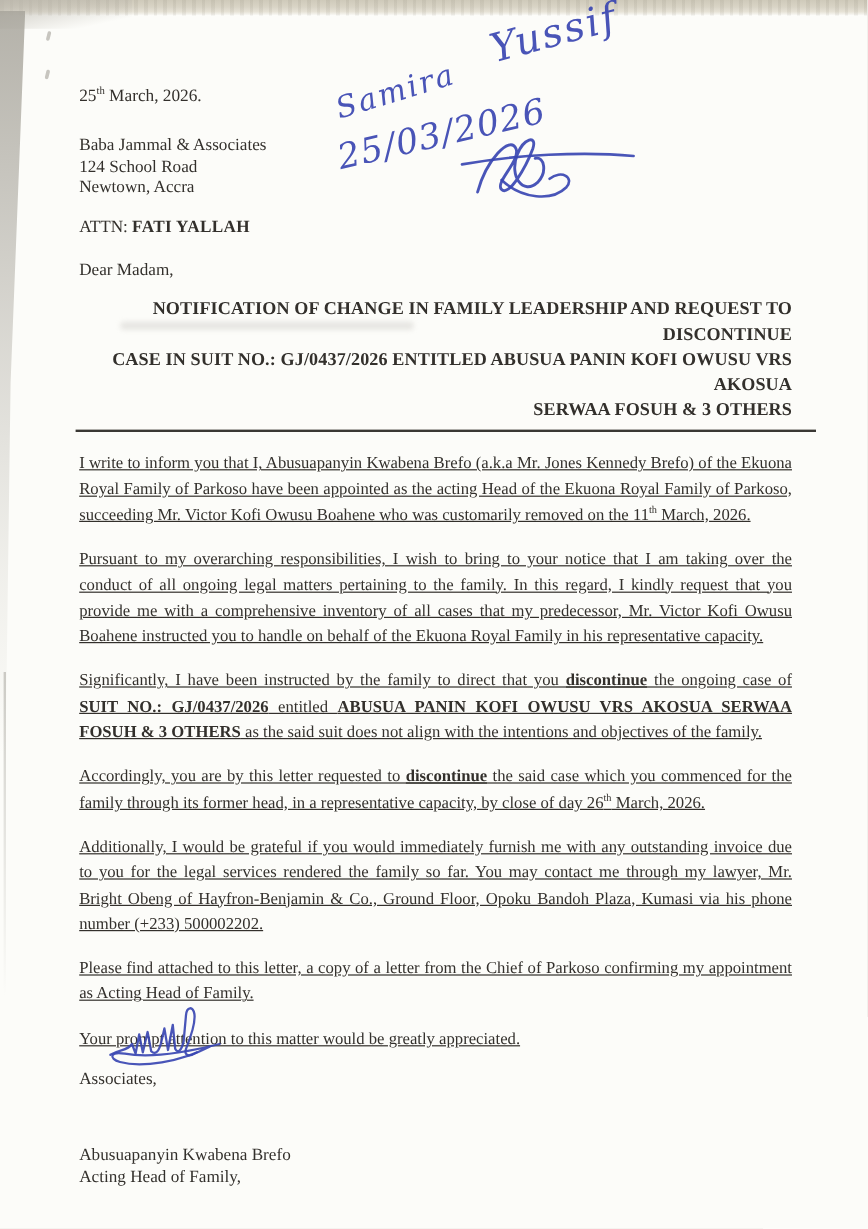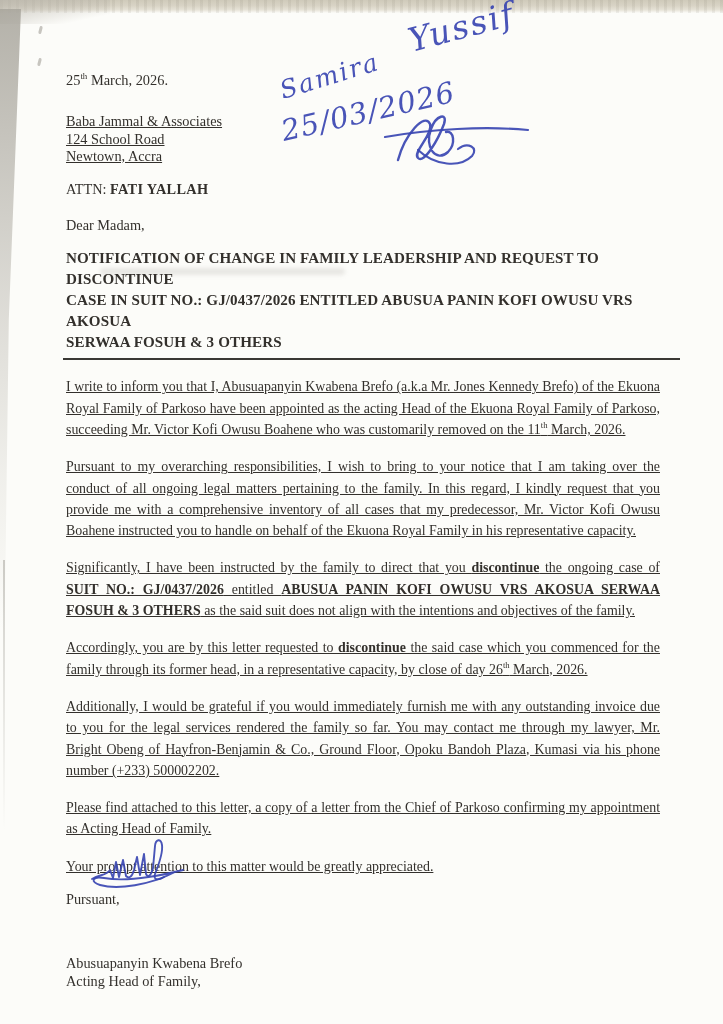--- a/index.html
+++ b/index.html
@@ -44,27 +44,27 @@
   .speck.s2{left:38px;top:58px;}
   .smudge{
     position:absolute;left:100px;top:268px;width:245px;height:7px;
     background:#c6c4bf;opacity:.38;filter:blur(2px);border-radius:4px;
   }
   
   .content{
     position:absolute;left:66px;top:0;width:594px;
   }
   .date-line{margin-top:72px;font-size:14.4px;}
-  .recipient{margin-top:24px;font-size:14.3px;line-height:17.6px;text-decoration:underline;}
+  .recipient{margin-top:24px;font-size:14.3px;line-height:17.6px;}
   .attn-line{margin-top:15px;font-size:14.3px;}
   .attn-name{font-weight:bold;letter-spacing:.3px;}
   .salutation{margin-top:19px;font-size:14.3px;}
   .subject{
     margin-top:14px;
-    font-weight:bold;text-align:left;
+    font-weight:bold;text-align:right;
     font-size:15.1px;line-height:21px;letter-spacing:.1px;
   }
   .subject-rule{height:2.6px;background:var(--rule);margin:5px -20px 0 -3px;}
   .para{
     margin:16px 0 0 0;
     font-size:13.9px;line-height:21.3px;text-align:justify;text-decoration:underline;
   }
   .para .b{font-weight:bold;}
   .para .u{text-decoration:underline;}
   sup{font-size:.62em;line-height:0;vertical-align:super;}
@@ -125,21 +125,21 @@
     <div class="subject-rule"></div>
 
     <p class="para"><span>I write to inform you that I, Abusuapanyin Kwabena Brefo (a.k.a Mr. Jones Kennedy Brefo) of the Ekuona Royal Family of Parkoso have been appointed as the acting Head of the Ekuona Royal Family of Parkoso, succeeding Mr. Victor Kofi Owusu Boahene who was customarily removed on the 11</span><sup>th</sup><span> March, 2026.</span></p>
     <p class="para"><span>Pursuant to my overarching responsibilities, I wish to bring to your notice that I am taking over the conduct of all ongoing legal matters pertaining to the family. In this regard, I kindly request that you provide me with a comprehensive inventory of all cases that my predecessor, Mr. Victor Kofi Owusu Boahene instructed you to handle on behalf of the Ekuona Royal Family in his representative capacity.</span></p>
     <p class="para"><span>Significantly, I have been instructed by the family to direct that you </span><span class="b u">discontinue</span><span> the ongoing case of </span><span class="b">SUIT NO.: GJ/0437/2026</span><span> entitled </span><span class="b">ABUSUA PANIN KOFI OWUSU VRS AKOSUA SERWAA FOSUH &amp; 3 OTHERS</span><span> as the said suit does not align with the intentions and objectives of the family.</span></p>
     <p class="para"><span>Accordingly, you are by this letter requested to </span><span class="b u">discontinue</span><span> the said case which you commenced for the family through its former head, in a representative capacity, by close of day 26</span><sup>th</sup><span> March, 2026.</span></p>
     <p class="para"><span>Additionally, I would be grateful if you would immediately furnish me with any outstanding invoice due to you for the legal services rendered the family so far. You may contact me through my lawyer, Mr. Bright Obeng of Hayfron-Benjamin &amp; Co., Ground Floor, Opoku Bandoh Plaza, Kumasi via his phone number (+233) 500002202.</span></p>
     <p class="para"><span>Please find attached to this letter, a copy of a letter from the Chief of Parkoso confirming my appointment as Acting Head of Family.</span></p>
     <p class="para"><span>Your prompt attention to this matter would be greatly appreciated.</span></p>
 
-    <div class="closing">Pursuant,</div>
+    <div class="closing">Associates,</div>
 
     <div class="sig-block">
       <div>Abusuapanyin Kwabena Brefo</div>
       <div>Acting Head of Family,</div>
 
     </div>
   </div>
 
   <svg class="sig-svg" viewBox="0 0 120 62">
     <path class="ink" stroke-width="1.9" d="M12 47 C20 42 26 44 30 38 L33 46 L36 30 L39 45 L43 28 L46 44 C49 47 52 45 54 38 L57 25 L60 43 L64 22 L66 42 C68 46 71 44 73 36 L75 14 C75.5 7 81 6 82 13 C83 20 79 32 75 42 C73 48 78 49 84 45"></path>

